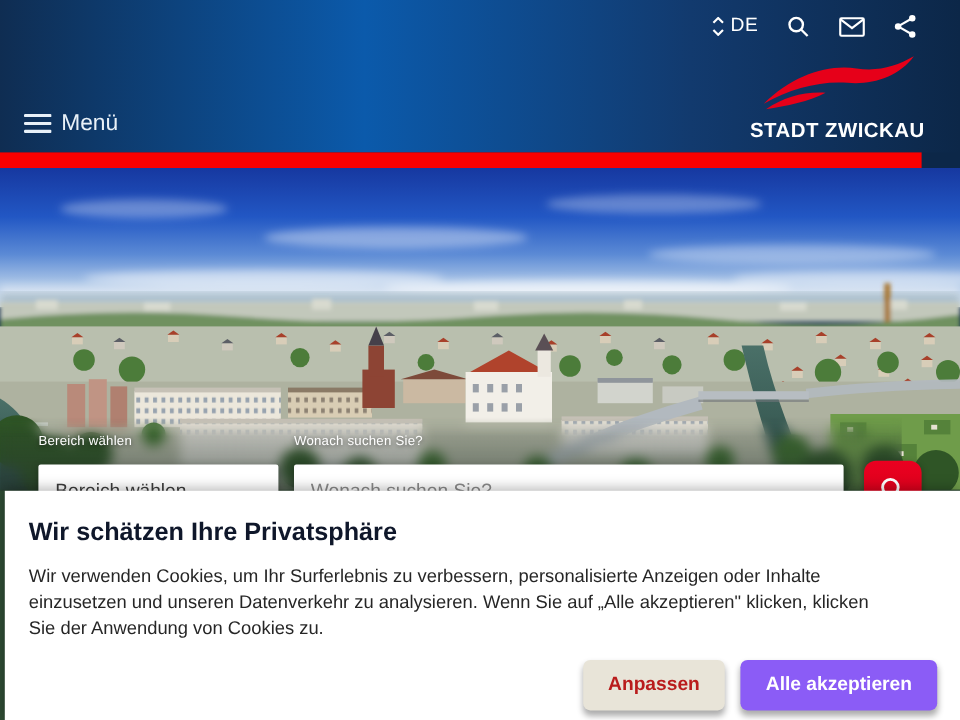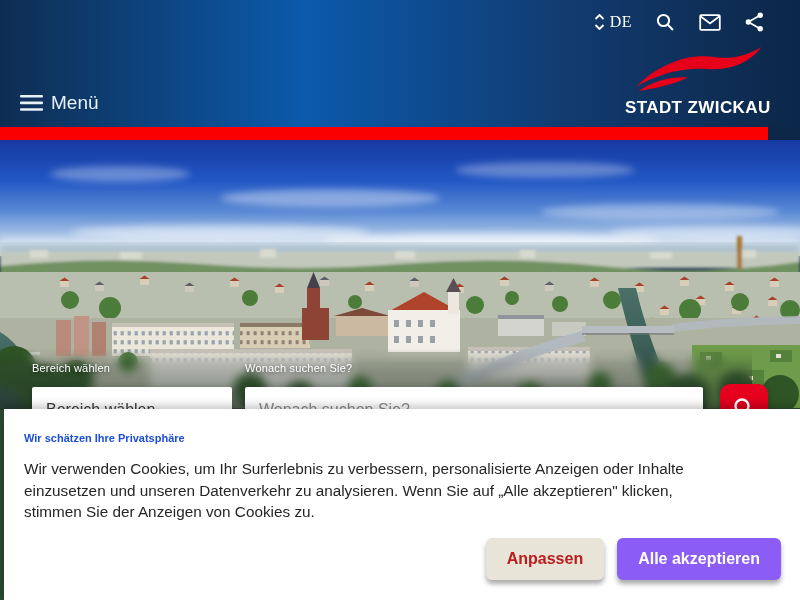--- a/index.html
+++ b/index.html
@@ -8,21 +8,21 @@
     font-family:"Liberation Sans","DejaVu Sans",sans-serif;
     position:relative; background:#0c2748;
   }
   
   .site-header{
     position:absolute; top:0; left:0; width:800px; height:127px;
     background:linear-gradient(90deg,#0f2d52 0%,#0b5aab 38%,#123a6e 72%,#0c2748 100%);
   }
   .utility-bar{
     position:absolute; top:8px; right:36px; height:28px;
-    display:flex; align-items:center; gap:24px; color:#fff;font-family:Liberation Serif, serif;
+    display:flex; align-items:center; gap:24px; color:#fff;
   }
   .lang-switch{ display:flex; align-items:center; gap:5px; cursor:pointer; }
   .lang-switch .lang-label{ font-size:16px; letter-spacing:.5px; color:#fff; }
   .util-icon{ display:flex; align-items:center; justify-content:center; cursor:pointer; }
   .menu-button{
     position:absolute; left:20px; top:92px; display:flex; align-items:center; gap:8px;
     color:#e9f1f8; cursor:pointer;
   }
   .menu-button .menu-text{ font-size:19px; }
   .brand{ position:absolute; right:35px; top:46px; width:140px; text-align:right; }
@@ -66,21 +66,21 @@
     display:flex; align-items:center; justify-content:center; cursor:pointer;
     box-shadow:0 2px 6px rgba(0,0,0,.3);
   }
 
   
   .cookie-banner{
     position:absolute; left:4px; right:0; top:409px; bottom:0;
     background:#fff; box-shadow:0 -2px 10px rgba(0,0,0,.28);
     padding:23px 19px 0 20px; z-index:10;
   }
-  .cookie-title{ font-size:11px; font-weight:700; color:#1d4ed8; }
+  .cookie-title{ font-size:21px; font-weight:700; color:#0f172a; }
   .cookie-body{
     margin-top:14px; font-size:15.3px; line-height:21.5px; color:#262626; max-width:706px;
   }
   .cookie-actions{ margin-top:15px; display:flex; justify-content:flex-end; gap:13px; }
   .cookie-btn{
     height:42px; padding:0 21px; border:none; border-radius:6px;
     font-family:inherit; font-size:16px; font-weight:700; cursor:pointer;
     box-shadow:0 4px 5px rgba(0,0,0,.33);
   }
   .cookie-btn.neutral{ background:#e8e4d8; color:#b91c1c; }
@@ -367,18 +367,18 @@
       <svg width="22" height="22" viewBox="0 0 22 22" fill="none" stroke="#fff" stroke-width="2.4">
         <circle cx="9" cy="9" r="6.5"></circle>
           <line x1="13.8" y1="13.8" x2="19.5" y2="19.5"></line>
       </svg>
     </button>
   </div>
 </div>
 
 <section class="cookie-banner">
   <h2 class="cookie-title">Wir schätzen Ihre Privatsphäre</h2>
-  <p class="cookie-body">Wir verwenden Cookies, um Ihr Surferlebnis zu verbessern, personalisierte Anzeigen oder Inhalte einzusetzen und unseren Datenverkehr zu analysieren. Wenn Sie auf „Alle akzeptieren" klicken, stimmen Sie der Anzeigen von Cookies zu.</p>
+  <p class="cookie-body">Wir verwenden Cookies, um Ihr Surferlebnis zu verbessern, personalisierte Anzeigen oder Inhalte einzusetzen und unseren Datenverkehr zu analysieren. Wenn Sie auf „Alle akzeptieren" klicken, klicken Sie der Anwendung von Cookies zu.</p>
   <div class="cookie-actions">
     <button class="cookie-btn neutral">Anpassen</button>
     <button class="cookie-btn accent">Alle akzeptieren</button>
   </div>
 </section>
 
 </body></html>

